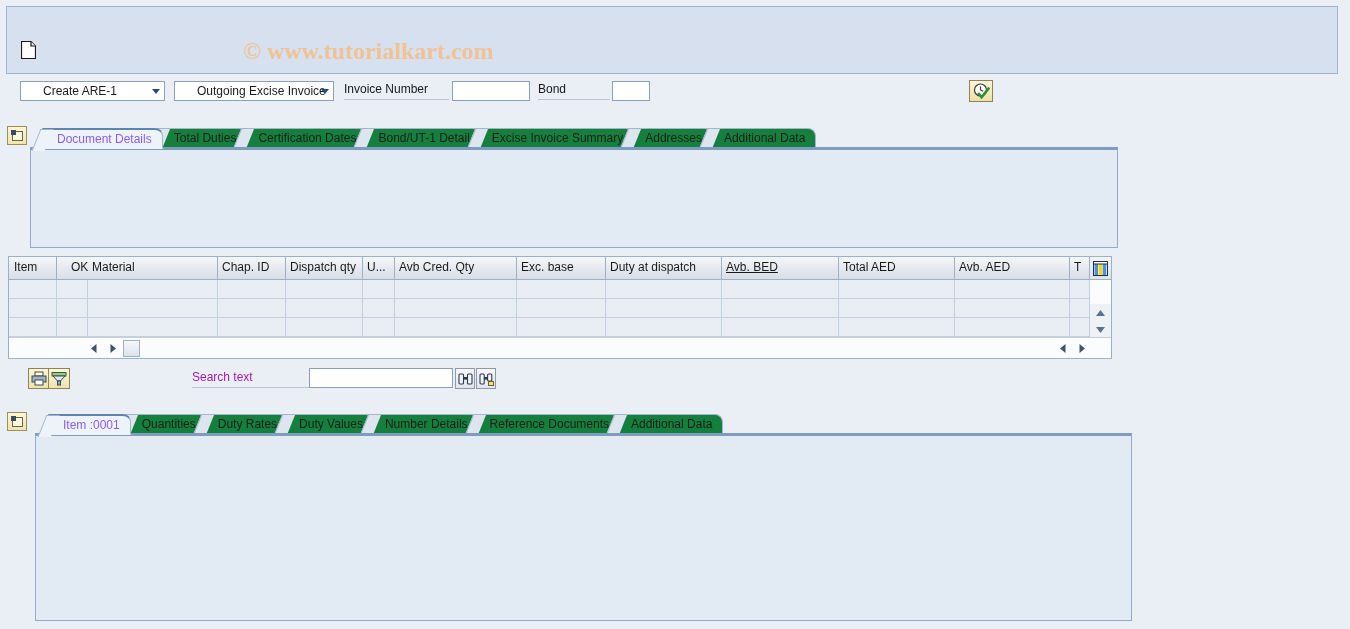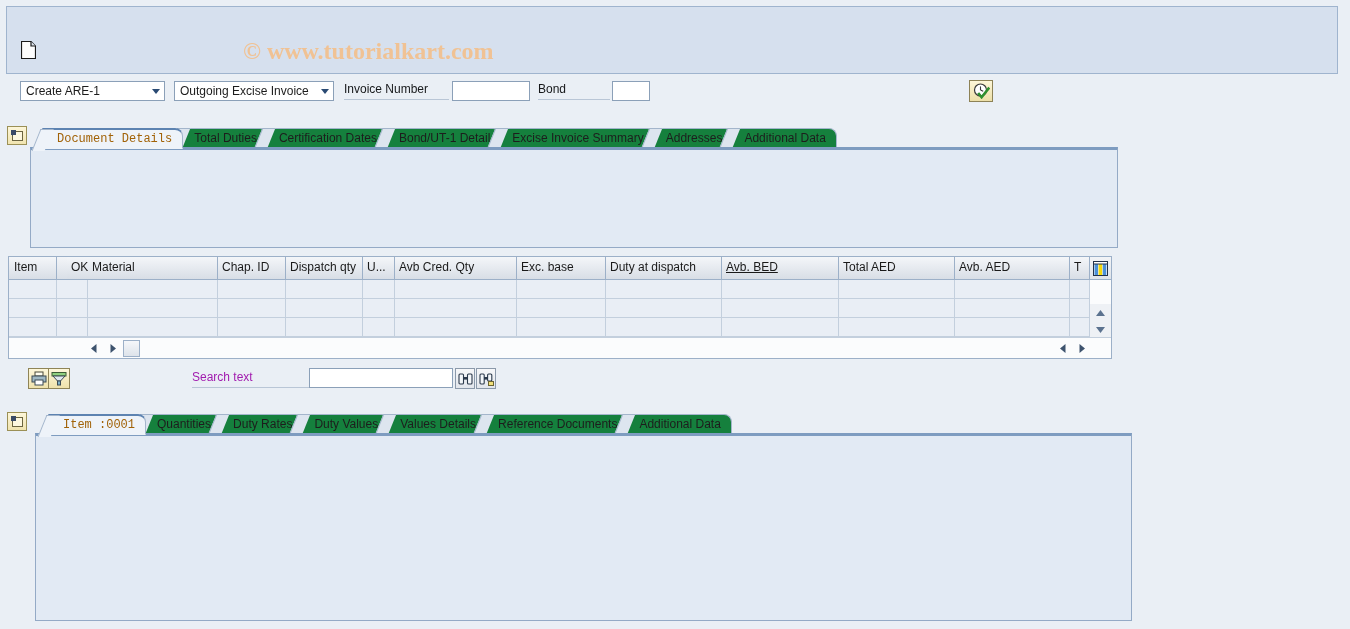--- a/index.html
+++ b/index.html
@@ -53,21 +53,21 @@
   .select-row {
     position: absolute; left: 0; top: 78px; width: 1350px; height: 30px;
   }
   .sap-select {
     position: absolute; height: 20px;
     background: #ffffff;
     border: 1px solid #8ba0b8;
     font-family: "Liberation Sans", sans-serif;
     font-size: 12px;
     color: #1c1c1c;
-    padding-left: 5px;
+    padding-left: 22px;
     line-height: 18px;
     white-space: nowrap;
     overflow: hidden;
   }
   .sap-select .arrow {
     position: absolute; right: 4px; top: 7px;
     width: 0; height: 0;
     border-left: 4px solid transparent;
     border-right: 4px solid transparent;
     border-top: 5px solid #2a4a73;
@@ -126,25 +126,24 @@
     content: "";
     position: absolute; left: -7px; top: -1px;
     width: 12px; height: 21px;
     background: #dde5ef;
     border-left: 1px solid #a3b5cb;
     border-top: 1px solid #a3b5cb;
     transform: skewX(-22deg);
   }
   .tab.active {
     background: #eef3f9;
-    color: #a16207;
+    color: #8b5cf6;
     font-weight: normal;
     z-index: 5;
     border-bottom: 1px solid #eef3f9;
-    font-family: Liberation Mono, monospace;
   }
   .tab.active::before { background: #eef3f9; }
   .tab span { position: relative; z-index: 2; }
   .tab.active { border-top: 2px solid #5d83b1; }
 
   
   .content-panel {
     position: absolute;
     background: #e2eaf4;
     border: 1px solid #94aac6;
@@ -454,18 +453,18 @@
     <path d="M1 1 L6 1 L6 6 L1 6 Z" fill="#3a4a66"></path>
     <path d="M2 1 L2 7 L5 4 Z" fill="#3a4a66"></path>
   </svg>
 </div>
 
 <div class="tabstrip" id="item-tabs" style="left:48px; top:414px; width:1080px;">
     <div class="tab active"><span>Item  :0001</span></div>
     <div class="tab"><span>Quantities</span></div>
     <div class="tab"><span>Duty Rates</span></div>
     <div class="tab"><span>Duty Values</span></div>
-    <div class="tab"><span>Values Details</span></div>
+    <div class="tab"><span>Number Details</span></div>
     <div class="tab"><span>Reference Documents</span></div>
     <div class="tab"><span>Additional Data</span></div>
   </div>
 
 <div class="content-panel" style="left:35px; top:433px; width:1097px; height:188px;"></div>
 
 </body></html>

